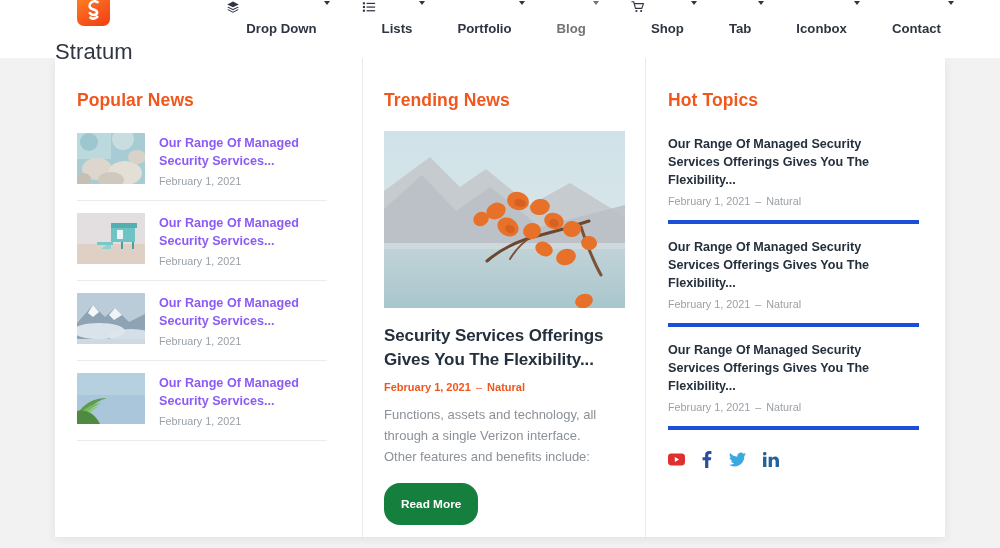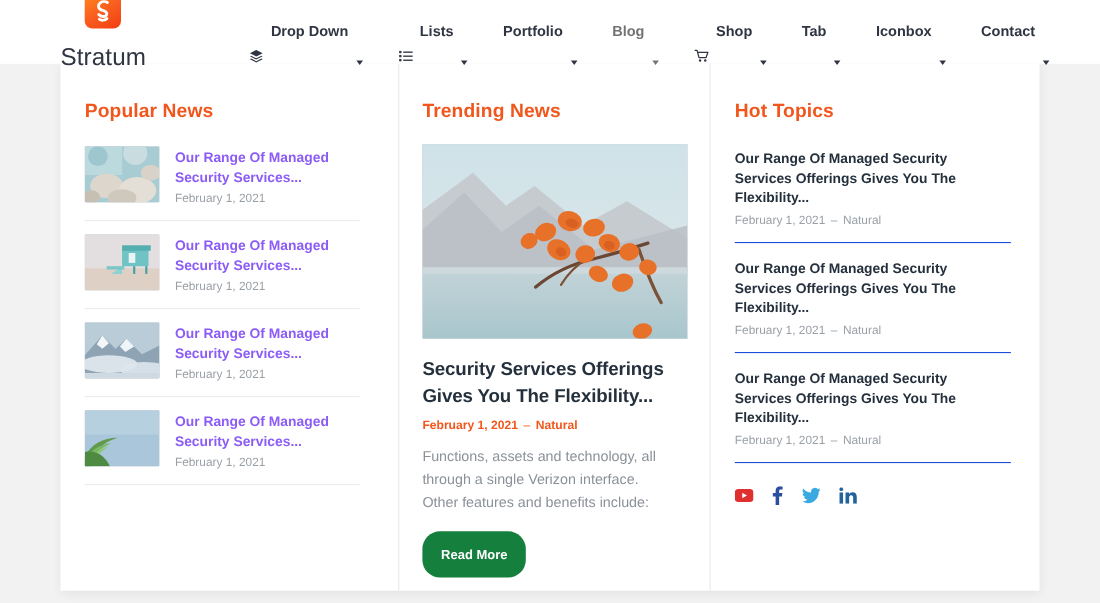--- a/index.html
+++ b/index.html
@@ -32,21 +32,21 @@
     font-size: 22px; color: #2f3542; letter-spacing: .1px;
     font-weight: 400;
   }
 
   .nav {
     margin-left: auto;
     display: flex; align-items: center;
     gap: 0;
   }
   .nav-item {
-    display: flex; align-items: flex-end; gap: 6px;
+    display: flex; align-items: flex-start; gap: 6px;
     font-size: 13.2px; font-weight: bold; color: #2f3542;
     padding: 0 16px; height: 58px; line-height: 58px;
     cursor: pointer; white-space: nowrap;
   }
   .nav-item.active { color: #737373; }
   .nav-ico { display: flex; align-items: center; }
   .caret {
     display: inline-block;
     width: 0; height: 0; margin-left: 1px;
     border-left: 3.6px solid transparent;
@@ -116,21 +116,21 @@
   .btn-read {
     display: inline-block; margin-top: 16px;
     background: #15803d; color: #ffffff;
     font-size: 11.8px; font-weight: bold;
     padding: 14px 17px; border-radius: 16px;
     border: none; cursor: pointer;
     font-family: "Liberation Sans", sans-serif;
   }
 
   
-  .ht-item { padding: 4px 0 13px 0; border-bottom: 1px solid #1d4ed8; }
+  .ht-item { padding: 4px 0 13px 0; border-bottom: 4px solid #1d4ed8; }
   .ht-item:last-of-type { border-bottom: 1px solid #ebebeb; }
   .ht-item + .ht-item { padding-top: 14px; }
   .ht-title {
     font-size: 12.6px; font-weight: bold; color: #25303d;
     line-height: 18px; max-width: 210px;
   }
   .ht-meta { font-size: 10.8px; color: #9aa0a6; margin-top: 6px; }
   .ht-meta .sep { padding: 0 2px; }
 
   .socials { display: flex; gap: 17px; margin-top: 21px; align-items: center; }

